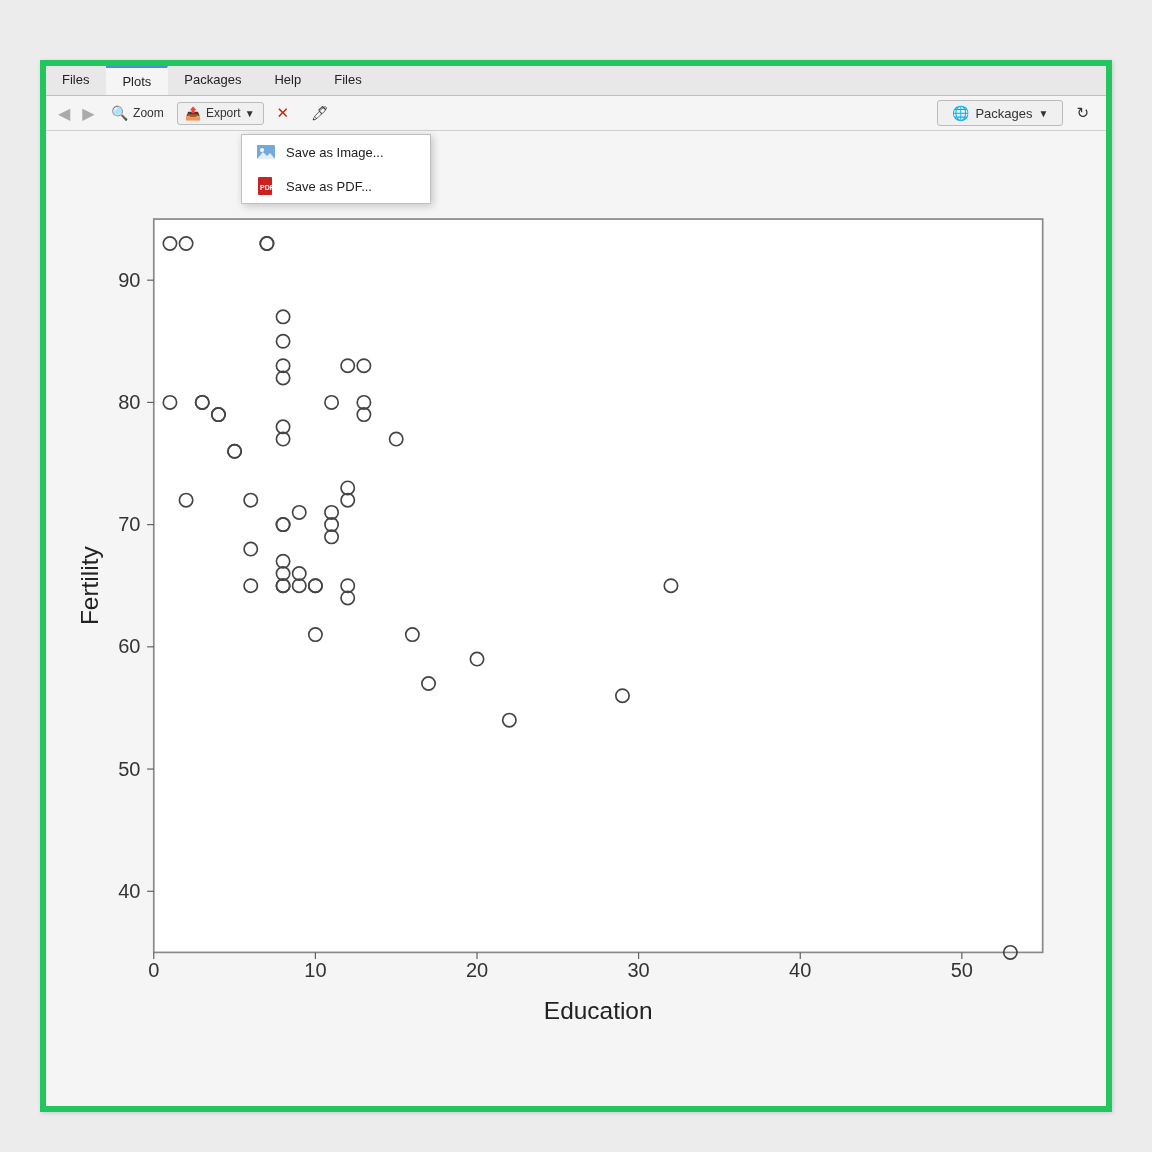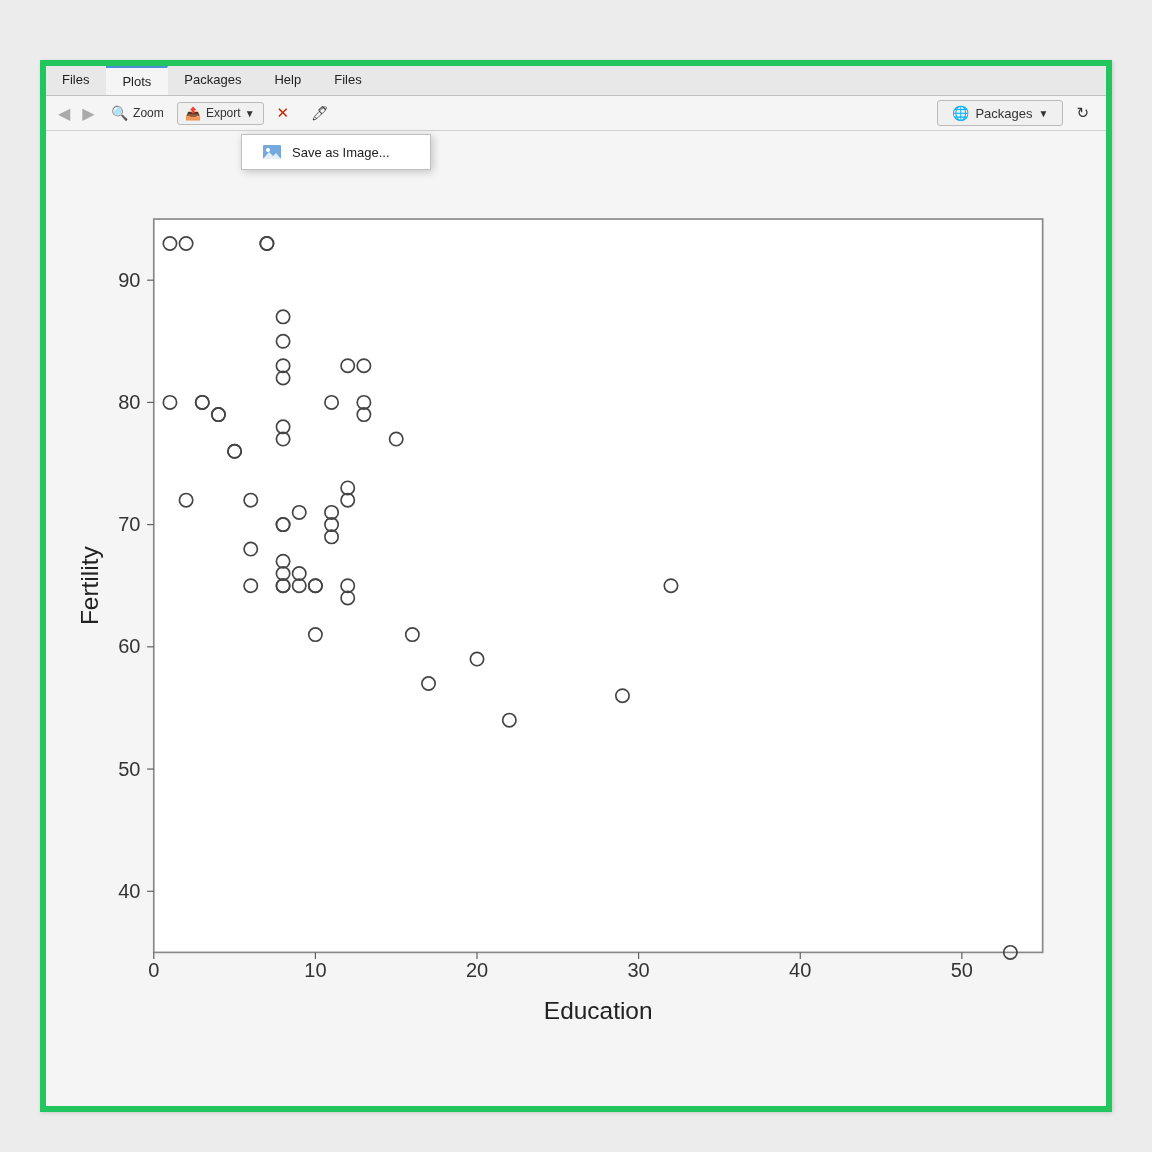--- a/index.html
+++ b/index.html
@@ -94,21 +94,21 @@
       background: white;
       border: 1px solid #c0c0c0;
       box-shadow: 2px 2px 8px rgba(0,0,0,0.2);
       z-index: 100;
       min-width: 190px;
     }
     .dropdown-item {
       display: flex;
       align-items: center;
       gap: 10px;
-      padding: 7px 20px;
+      padding: 7px 14px;
       cursor: pointer;
       font-size: 13px;
       color: #222;
     }
     .menu-icon {
       width: 20px;
       height: 20px;
       display: flex;
       align-items: center;
       justify-content: center;
@@ -189,20 +189,29 @@
       <div class="dropdown-menu">
         <div class="dropdown-item">
           <div class="menu-icon" style="color:#4a7abf;">
             <svg width="20" height="20" viewBox="0 0 20 20">
               <rect x="1" y="3" width="18" height="14" rx="1" fill="#5b9bd5" opacity="0.85"></rect>
               <circle cx="6" cy="8" r="2" fill="white"></circle>
               <polygon points="1,17 7,10 11,14 14,11 19,17" fill="white" opacity="0.8"></polygon>
             </svg>
           </div>
           <span>Save as Image...</span>
+        </div>
+        <div class="dropdown-item">
+          <div class="menu-icon">
+            <svg width="20" height="20" viewBox="0 0 20 20">
+              <rect x="2" y="1" width="14" height="18" rx="1" fill="#cc2222"></rect>
+              <text x="4" y="14" font-size="7" fill="white" font-weight="bold">PDF</text>
+            </svg>
+          </div>
+          <span>Save as PDF...</span>
         </div>
       </div>
     </div>
 
     <div class="chart-container">
       <svg class="scatter-plot" id="scatterSvg" viewBox="0 0 900 750">
 
       <rect x="70" y="20" width="800" height="660" fill="white" stroke="#888" stroke-width="1.5"></rect>
           <line x1="70" y1="680" x2="70" y2="686" stroke="#555" stroke-width="1"></line>
           <text x="70" y="702" text-anchor="middle" font-size="18" fill="#333" font-family="Arial, sans-serif">0</text>

